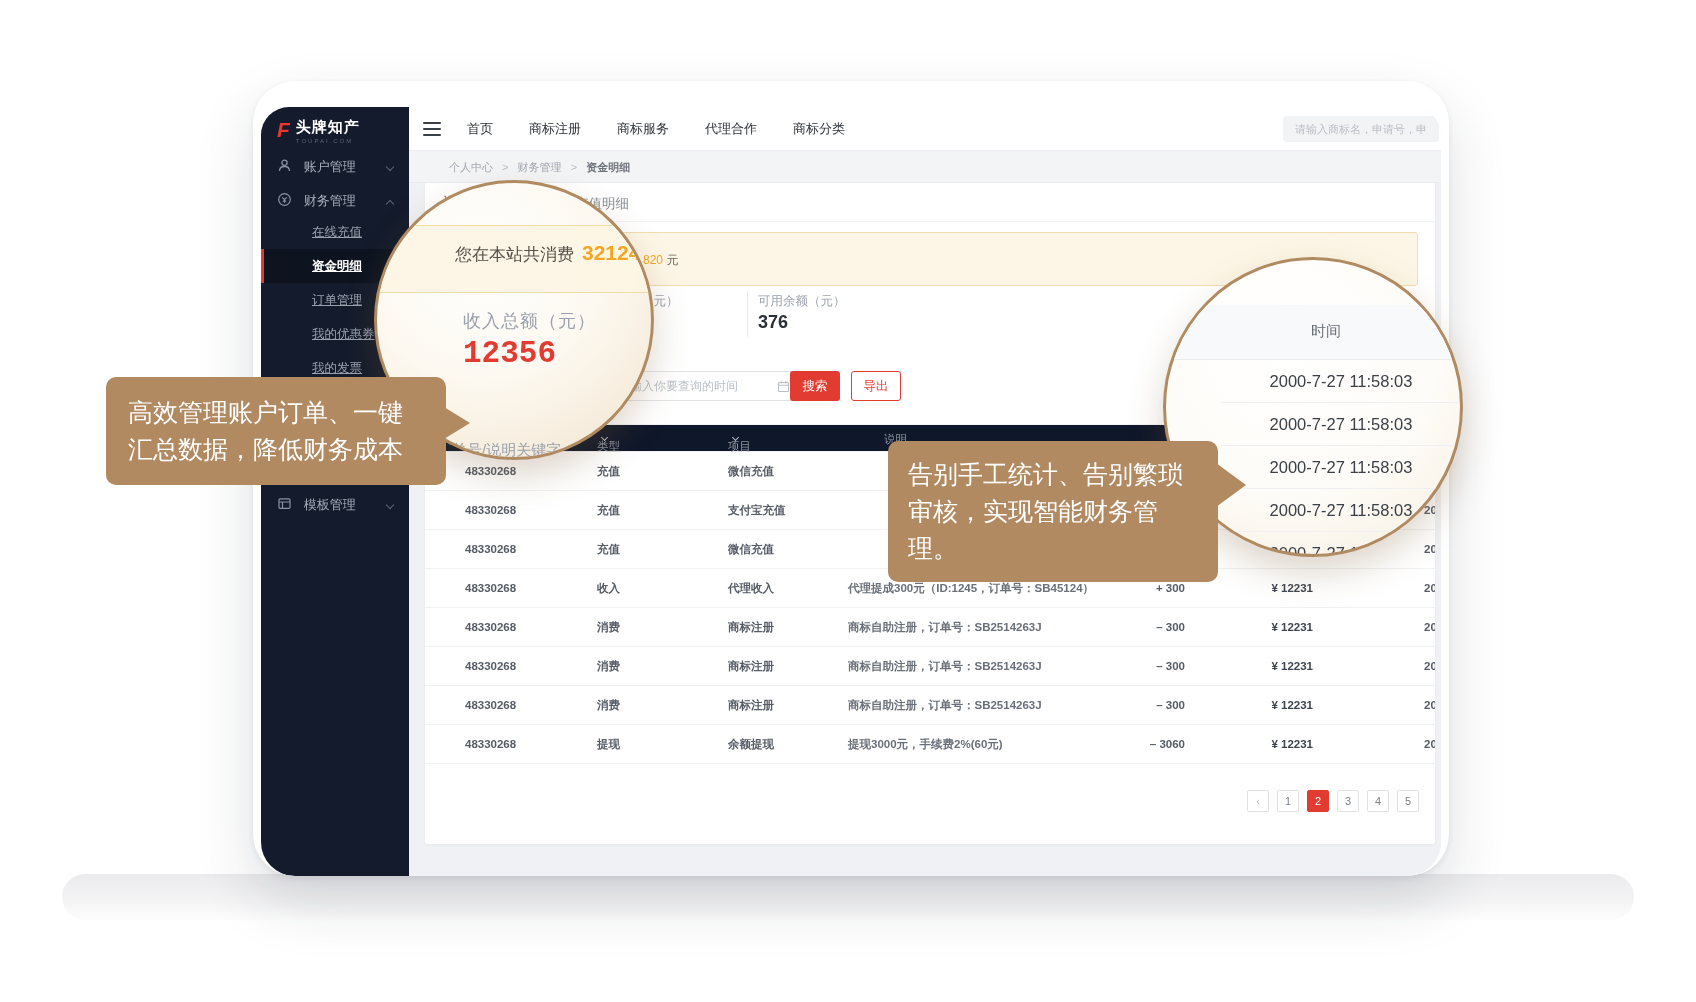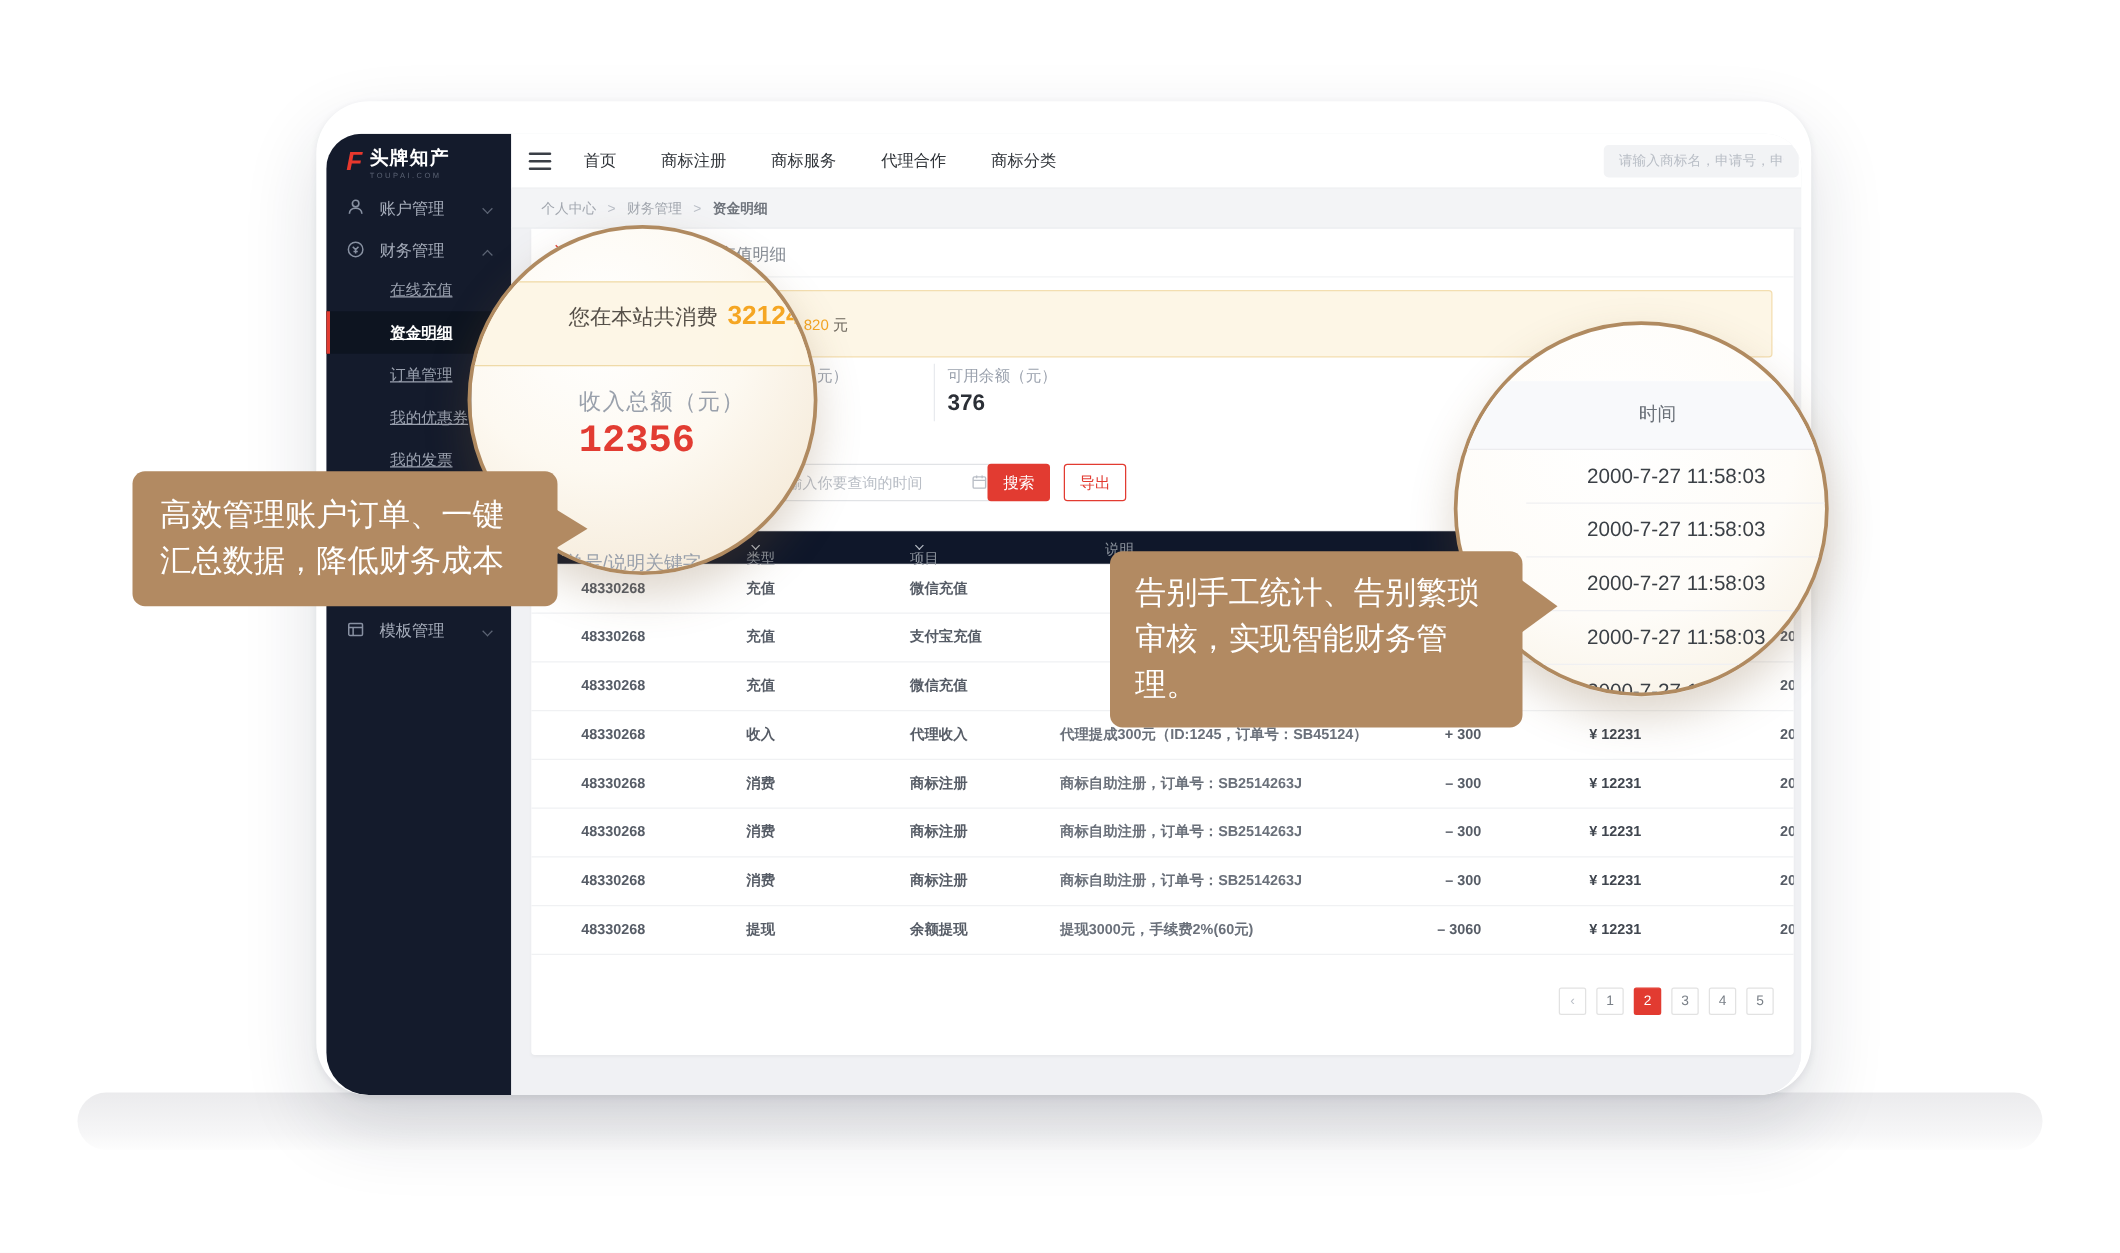--- a/index.html
+++ b/index.html
@@ -37,21 +37,21 @@
   .topbar{position:relative;height:44px;background:#fff;border-bottom:1px solid #ecedf0;flex:0 0 44px;}
   .hamburger{position:absolute;left:14px;top:15px;width:18px;cursor:pointer;}
   .hamburger span{display:block;height:2px;background:#3a3f46;border-radius:1px;margin-bottom:4px;}
   .top-tabs{position:absolute;left:58px;top:0;height:44px;display:flex;align-items:center;gap:36px;}
   .top-tab{font-size:13px;color:#2f3338;cursor:pointer;white-space:nowrap;text-align:center;}
   .top-search{position:absolute;right:2px;top:9px;width:156px;height:26px;background:#f2f3f5;border:none;
     border-radius:4px;font-size:11px;color:#8b9099;padding:0 12px;outline:none;font-family:inherit;}
   .top-search::placeholder{color:#b9bec6;}
 
   .breadcrumb{height:32px;line-height:32px;background:#f3f4f6;border-bottom:1px solid #e9ebee;
-    padding-left:24px;font-size:11px;color:#a2a7af;flex:0 0 32px;}
+    padding-left:40px;font-size:11px;color:#a2a7af;flex:0 0 32px;}
   .breadcrumb .sep{margin:0 6px;color:#b9bec6;}
   .breadcrumb .last{color:#6f747c;font-weight:bold;}
 
   .page{position:relative;flex:1;background:#f0f1f4;}
   .card{position:absolute;left:16px;top:0;width:1010px;height:661px;background:#fff;border-radius:0 0 3px 3px;
     box-shadow:0 1px 3px rgba(0,0,0,.04);overflow:hidden;}
 
   .card-tab1{position:absolute;left:18px;top:11px;font-size:14px;color:#e23b31;cursor:pointer;}
   .card-tab1-bar{position:absolute;left:18px;top:34px;width:56px;height:2px;background:#e23b31;}
   .card-tab2{position:absolute;left:150px;top:12px;font-size:13.5px;color:#858b94;cursor:pointer;}

